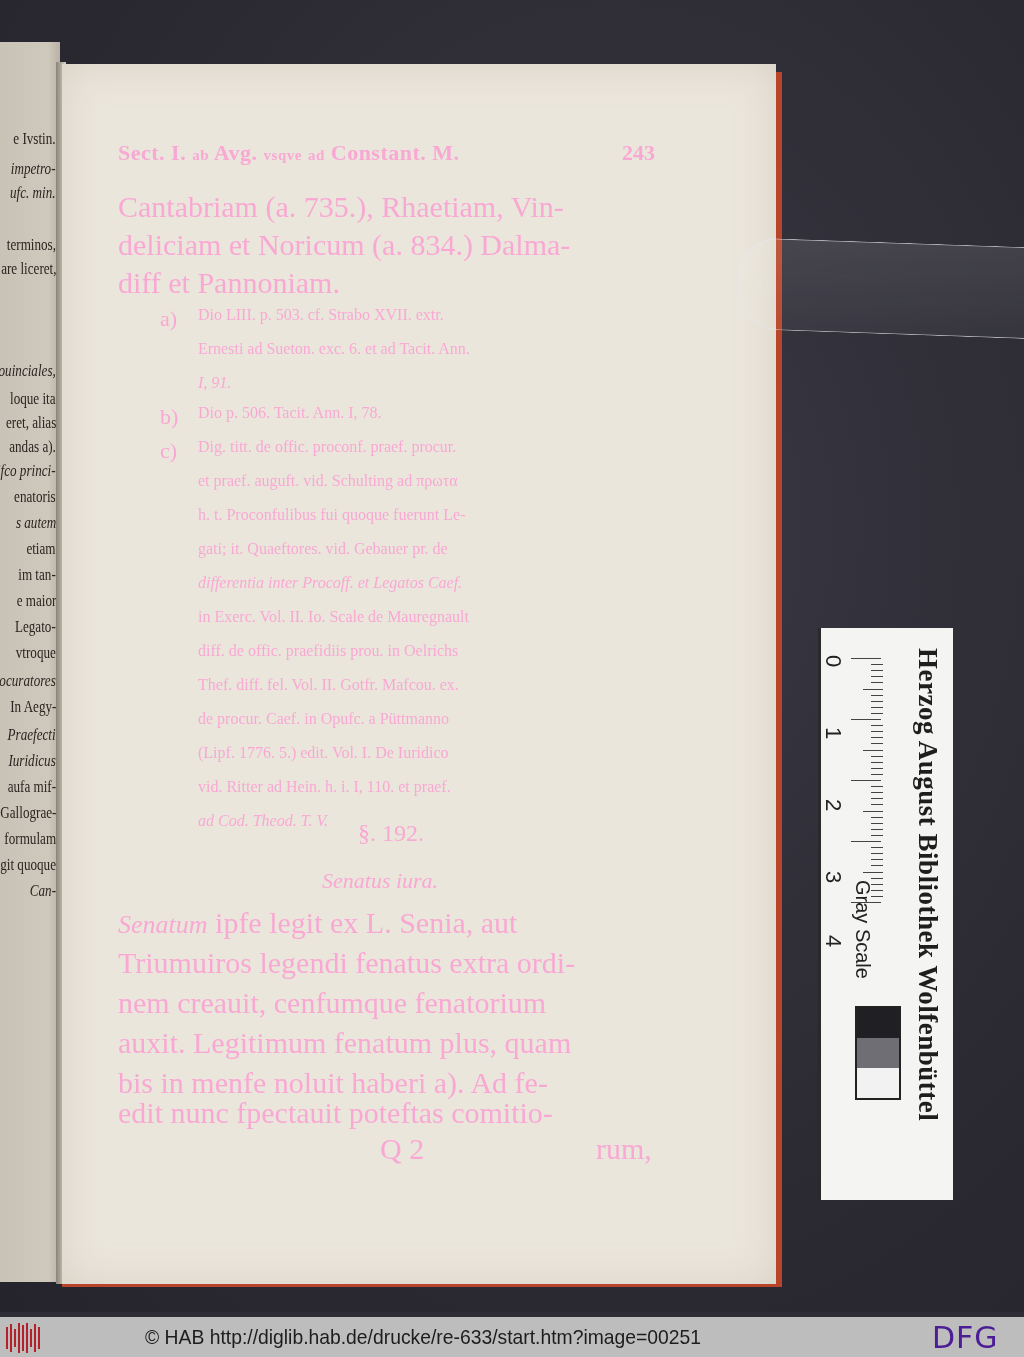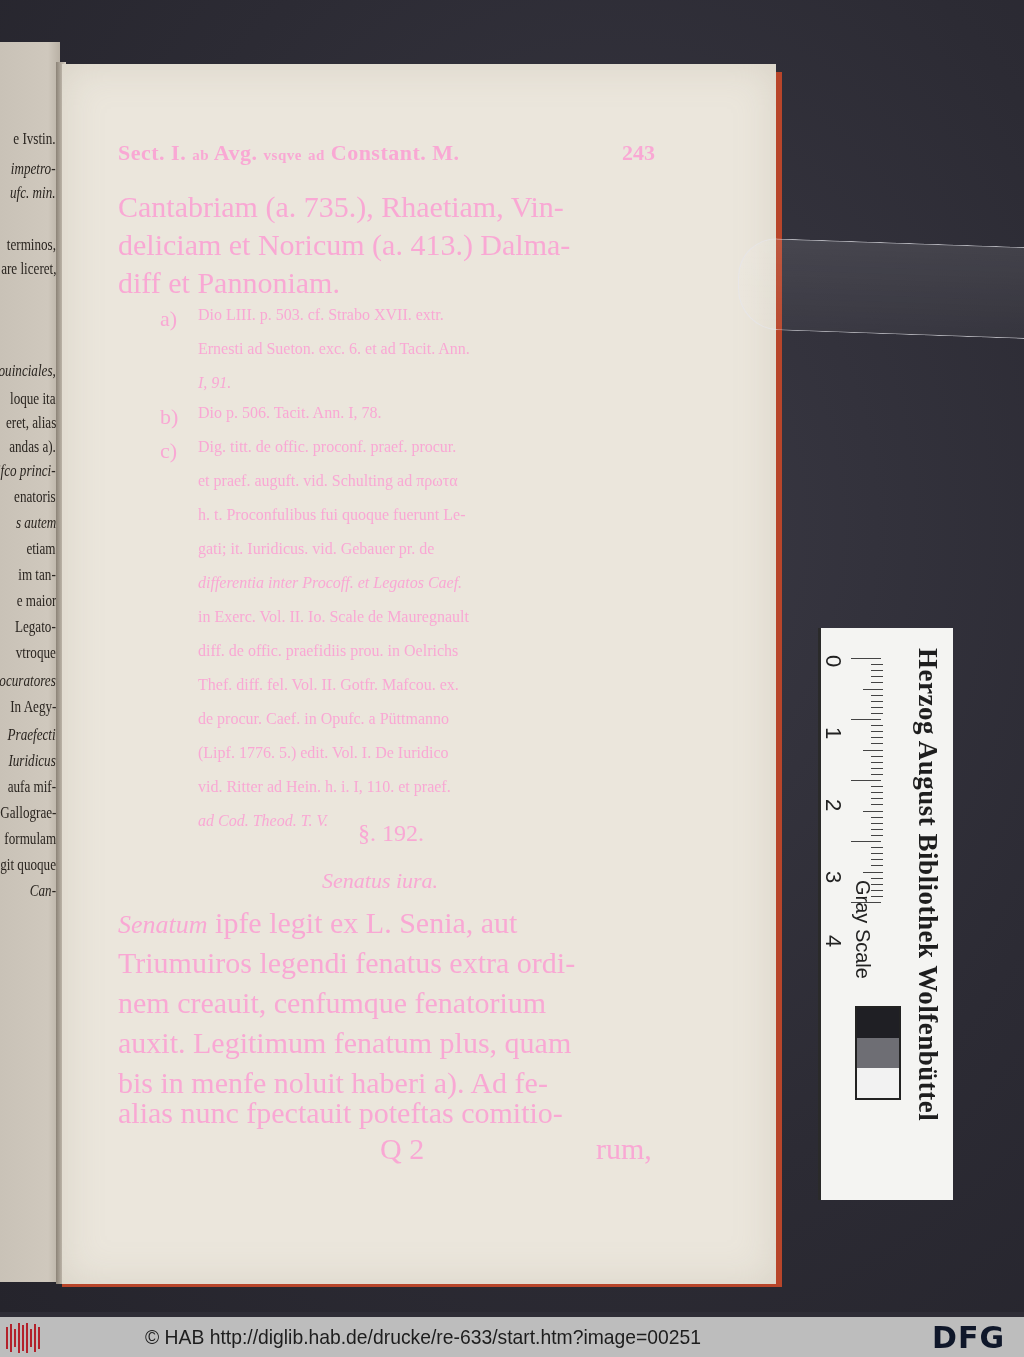--- a/index.html
+++ b/index.html
@@ -84,22 +84,22 @@
       position: absolute; left: 0; top: 1317px; width: 1024px; height: 40px;
       background: #bdbdbd; display: flex; align-items: center;
     }
     .footer .logo-hab { position: absolute; left: 6px; top: 6px; width: 40px; height: 30px; }
     .footer .logo-hab span { position: absolute; top: 0; width: 2px; background: #b3212b; }
     .footer .credit {
       position: absolute; left: 145px; top: 8px; font-family: "Liberation Sans", sans-serif;
       font-size: 21px; color: #1d1d1d; white-space: nowrap; transform: scaleX(0.92); transform-origin: left;
     }
     .footer .dfg {
-      position: absolute; left: 932px; top: 3px; font-family: "DejaVu Sans", sans-serif; font-weight: bold;
-      font-size: 30px; color: #0f172a; letter-spacing: 1px;
+      position: absolute; left: 932px; top: 3px; font-family: "DejaVu Sans", sans-serif; font-weight: normal;
+      font-size: 30px; color: #4c1d95; letter-spacing: 1px;
     }
   </style>
 </head>
 <body>
 
 <div class="backdrop"></div>
 
 <div class="left-page" id="leftPage">
     <div class="lp-line" style="top: 88px;">e Ivstin.</div>
     <div class="lp-line" style="top: 118px; font-style: italic;">impetro-</div>
@@ -138,57 +138,57 @@
   <span>Sect. I.</span>
   <span class="sc">ab</span>
   <span>Avg.</span>
   <span class="sc">vsqve</span>
   <span class="sc">ad</span>
   <span>Constant. M.</span>
 </div>
 <div class="text page-num">243</div>
 
 <div class="text body-line" style="top:190px">Cantabriam (a. 735.), Rhaetiam, Vin-</div>
-<div class="text body-line" style="top:228px">deliciam et Noricum (a. 413.) Dalma-</div>
+<div class="text body-line" style="top:228px">deliciam et Noricum (a. 834.) Dalma-</div>
 <div class="text body-line" style="top:266px">diff et Pannoniam.</div>
 
 <div class="text note-label" style="top:306px">a)</div>
 <div class="text note-text" style="top:306px">Dio LIII. p. 503.   cf. Strabo XVII. extr.</div>
 <div class="text note-text" style="top:340px">Ernesti ad Sueton. exc. 6. et ad Tacit. Ann.</div>
 <div class="text note-text it" style="top:374px">I, 91.</div>
 
 <div class="text note-label" style="top:404px">b)</div>
 <div class="text note-text" style="top:404px">Dio p. 506.  Tacit. Ann. I, 78.</div>
 
 <div class="text note-label" style="top:438px">c)</div>
 <div class="text note-text" style="top:438px">Dig. titt. de offic. proconf. praef. procur.</div>
 <div class="text note-text" style="top:472px">et praef. auguft. vid. Schulting ad πρωτα</div>
 <div class="text note-text" style="top:506px">h. t. Proconfulibus fui quoque fuerunt Le-</div>
-<div class="text note-text" style="top:540px">gati; it. Iuridicus.  vid. Gebauer pr. de</div>
+<div class="text note-text" style="top:540px">gati; it. Quaeftores.  vid. Gebauer pr. de</div>
 <div class="text note-text it" style="top:574px">differentia inter Procoff. et Legatos Caef.</div>
 <div class="text note-text" style="top:608px">in Exerc. Vol. II.  Io. Scale de Mauregnault</div>
 <div class="text note-text" style="top:642px">diff. de offic. praefidiis prou. in Oelrichs</div>
 <div class="text note-text" style="top:676px">Thef. diff. fel. Vol. II.  Gotfr. Mafcou. ex.</div>
 <div class="text note-text" style="top:710px">de procur. Caef. in Opufc. a Püttmanno</div>
 <div class="text note-text" style="top:744px">(Lipf. 1776. 5.) edit. Vol. I.  De Iuridico</div>
 <div class="text note-text" style="top:778px">vid. Ritter ad Hein. h. i. I, 110. et praef.</div>
 
 <div class="text note-text it" style="top:812px">ad Cod. Theod. T. V.</div>
 
 <div class="text section">§. 192.</div>
 <div class="text subtitle">Senatus iura.</div>
 
 <div class="text body-line" style="top:906px">
   <span class="it" style="font-size:26px">Senatum</span><span> ipfe legit ex L. Senia, aut</span>
 </div>
 <div class="text body-line" style="top:946px">Triumuiros legendi fenatus extra ordi-</div>
 <div class="text body-line" style="top:986px">nem creauit,  cenfumque fenatorium</div>
 <div class="text body-line" style="top:1026px">auxit. Legitimum fenatum plus, quam</div>
 <div class="text body-line" style="top:1066px">bis in menfe noluit haberi a).   Ad fe-</div>
-<div class="text body-line" style="top:1100px; top:1096px">alias nunc fpectauit poteftas comitio-</div>
+<div class="text body-line" style="top:1100px; top:1096px">edit nunc fpectauit poteftas comitio-</div>
 
 <div class="text sig" style="top:1132px">Q 2</div>
 <div class="text catch" style="top:1132px">rum,</div>
 
 <div class="clip"></div>
 
 <div class="ruler" id="ruler">
   <div class="vtitle">Herzog August Bibliothek Wolfenbüttel</div>
   <div class="num" style="top:20px">0</div>
   <div class="num" style="top:92px">1</div>

